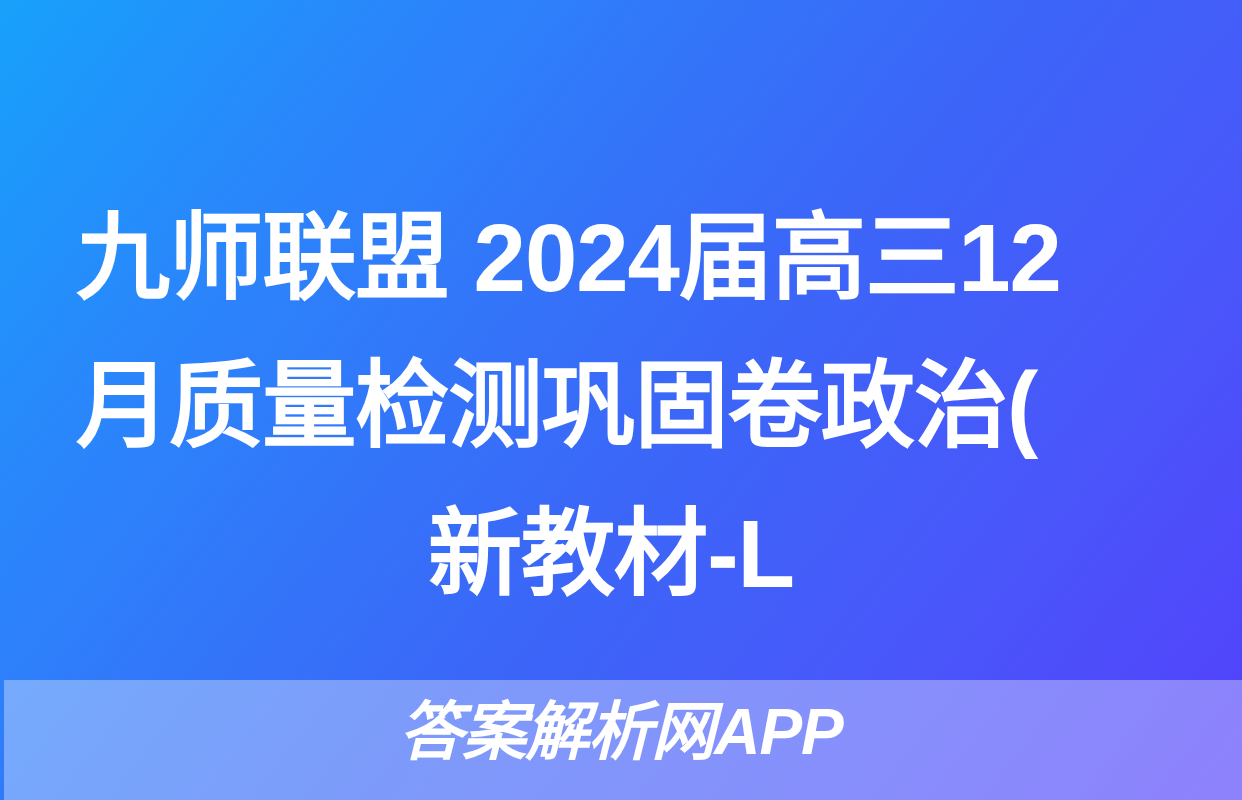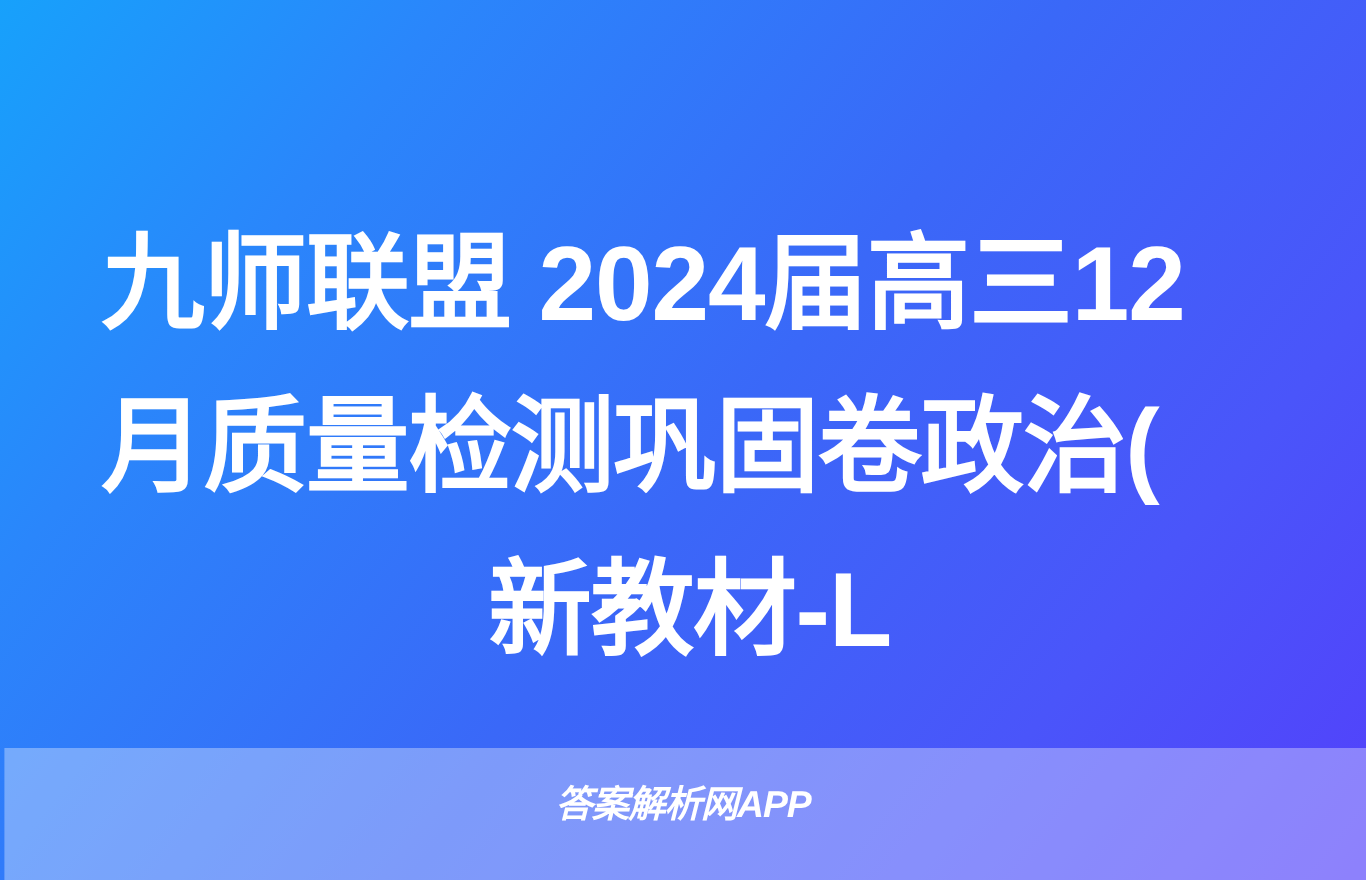--- a/index.html
+++ b/index.html
@@ -21,21 +21,21 @@
         #17a1fb 0%,
         #2a86fb 22%,
         #3a68f8 52%,
         #4a55fa 78%,
         #5340fb 100%);
   }
 
   
   #title-block {
     position: absolute;
-    left: 92px;
+    left: 76px;
     top: 185px;
     width: 1070px;
     text-align: left;
   }
 
   .title-line {
     color: #ffffff;
     font-size: 96px;
     line-height: 148px;
     font-weight: 700;
@@ -63,21 +63,21 @@
   }
 
   
   #footer-watermark {
     position: absolute;
     left: 0;
     top: 703px;
     width: 1242px;
     text-align: center;
     color: #ffffff;
-    font-size: 34px;
+    font-size: 64px;
     line-height: 58px;
     font-weight: 700;
     font-style: italic;
     letter-spacing: -1px;
     white-space: nowrap;
   }
 </style>
 </head>
 <body>
 

